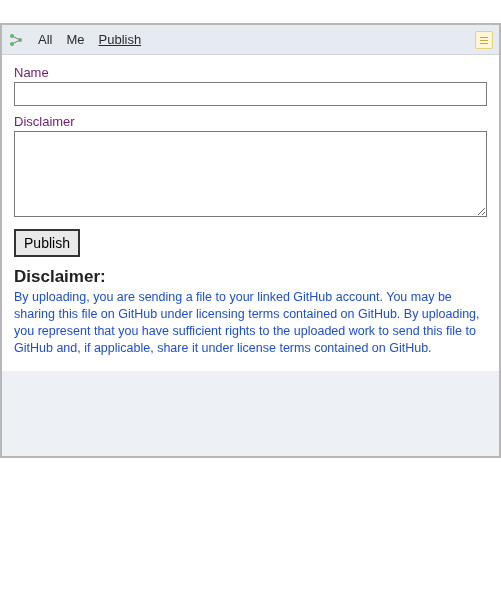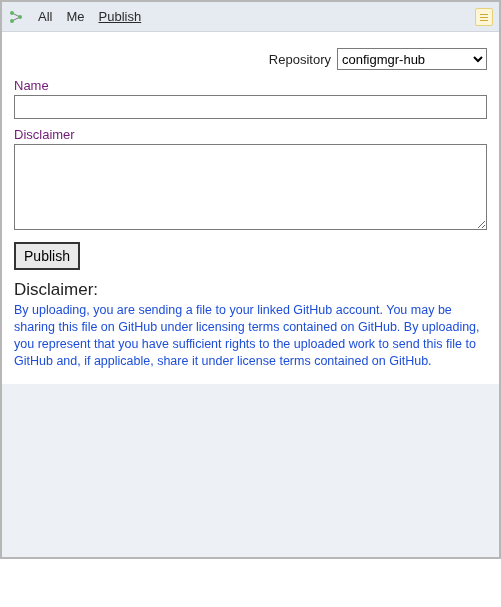--- a/index.html
+++ b/index.html
@@ -5,24 +5,24 @@
   * { box-sizing: border-box; }
   html, body {
     margin: 0; padding: 0;
     width: 501px; height: 607px;
     font-family: "Segoe UI", Arial, sans-serif;
     font-size: 13px;
     color: #222;
     background: #fff;
   }
   .outer {
-    width: 501px; height: 559px;
+    width: 501px; height: 435px;
     border: 2px solid #b7b7b7;
     background: #e9edf2;
-    display: flex; flex-direction: column;
+    display: flex; flex-direction: column; margin-top: 23px;
   }
   .toolbar {
     height: 30px;
     background: #e6ebf1;
     border-bottom: 1px solid #d2d6dc;
     display: flex; align-items: center;
     padding: 0 6px;
     gap: 14px;
   }
   .toolbar .icon {
@@ -81,21 +81,21 @@
     margin-top: 12px;
     width: 66px; height: 28px;
     font-size: 14px;
     background: #e9e9e9;
     border: 2px solid #333;
     cursor: pointer;
     text-align: center;
     padding: 0;
   }
   .disclaimer-h {
-    font-size: 17px; font-weight: 400;
+    font-size: 17px; font-weight: 700;
     margin: 10px 0 2px 0;
   }
   .disclaimer-t {
     font-size: 12.5px; line-height: 1.35;
     color: #1d4ed8;
   }
   .filler { flex: 1; background: #edf0f5; }
 </style>
 </head>
 <body>
@@ -120,26 +120,20 @@
       <svg width="10" height="10" viewBox="0 0 10 10">
         <rect x="1" y="2" width="8" height="1" fill="#caa93a"></rect>
         <rect x="1" y="5" width="8" height="1" fill="#caa93a"></rect>
         <rect x="1" y="8" width="8" height="1" fill="#caa93a"></rect>
       </svg>
     </span>
   </div>
 
   <div class="content">
 
-    <div class="repo-row">
-      <span>Repository</span>
-      <select>
-        <option>configmgr-hub</option>
-      </select>
-    </div>
 
     <div class="field-label">Name</div>
     <input type="text" class="text-input" value="" style="">
 
     <div class="field-gap"></div>
 
     <div class="field-label">Disclaimer</div>
     <textarea class="textarea" style=""></textarea>
 
     <button class="publish-btn">Publish</button>

